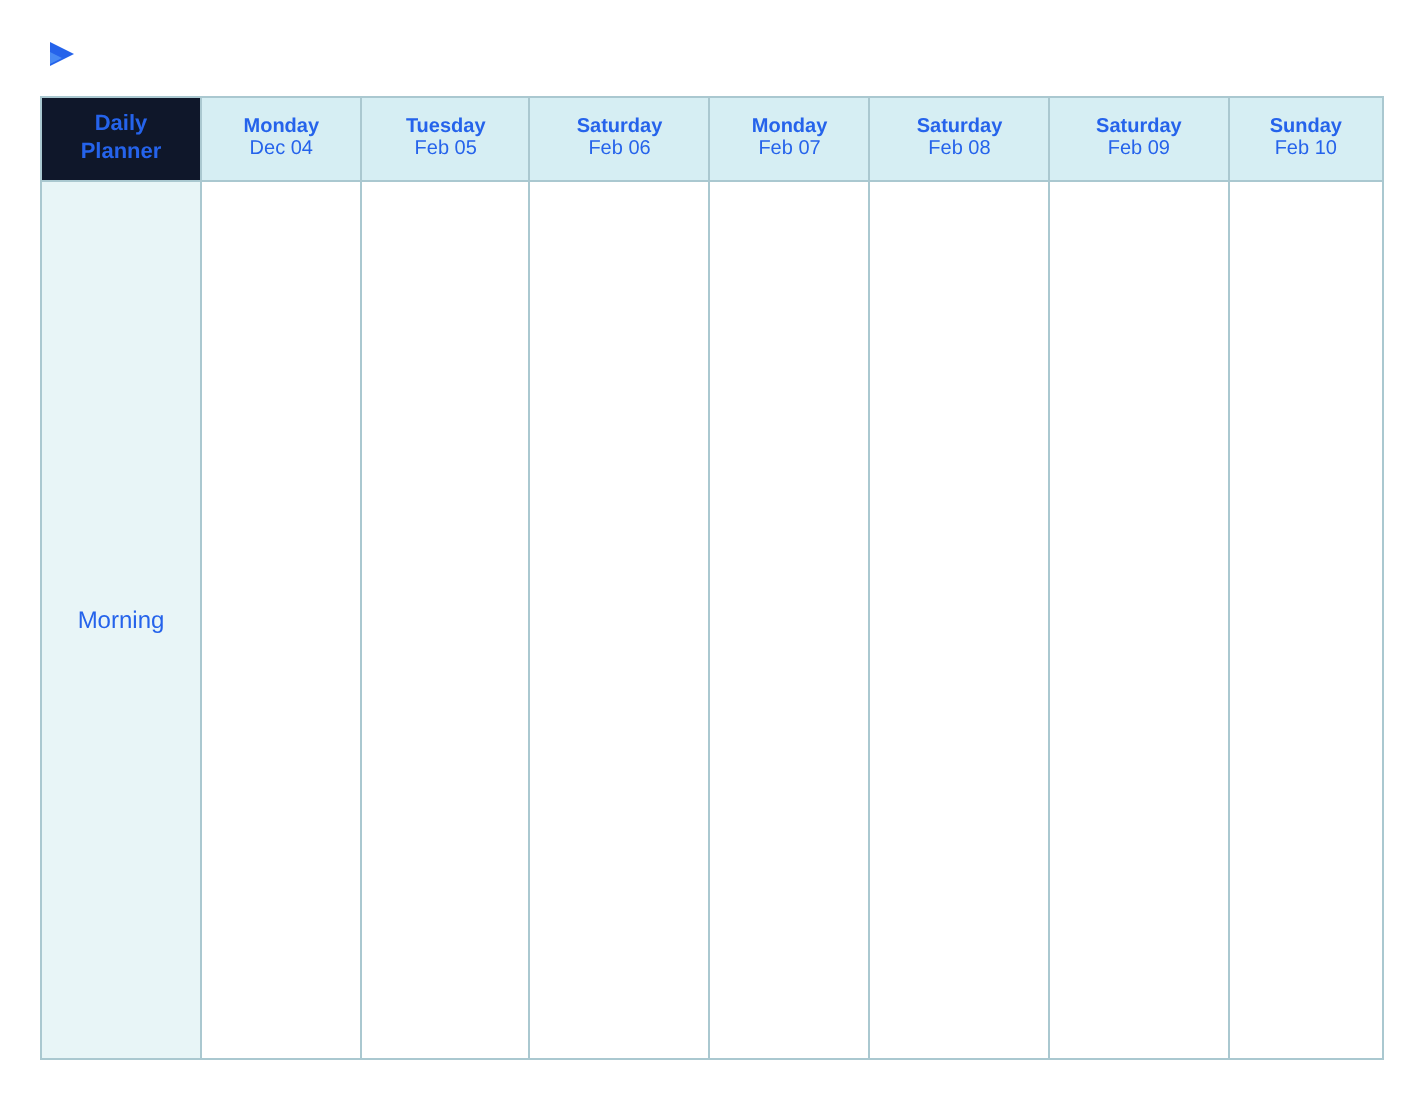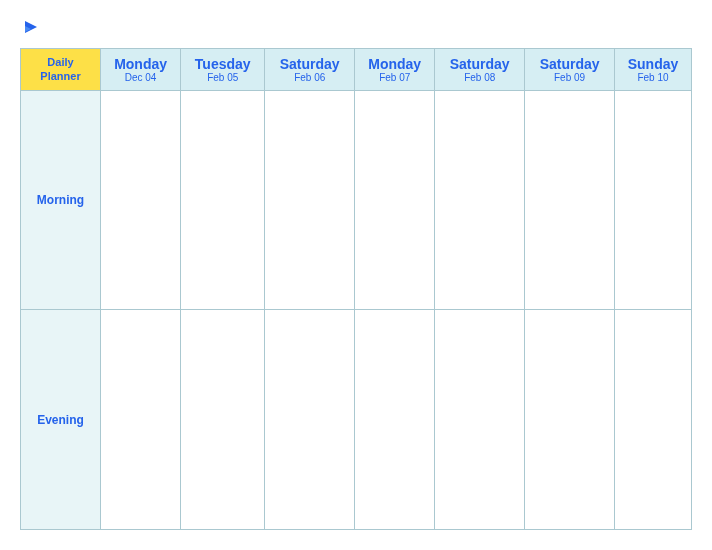--- a/index.html
+++ b/index.html
@@ -78,62 +78,62 @@
     .col-label {
       width: 80px;
     }
 
     .col-day {
       width: calc((100% - 80px) / 7);
     }
 
     
     .th-label {
-      background-color: #fde047;
+      background-color: #0f172a;
       text-align: center;
       padding: 6px 4px;
       vertical-align: middle;
     }
 
     .th-label .col-top {
       font-size: 11px;
       font-weight: bold;
       color: #2563eb;
       line-height: 1.3;
     }
 
     .th-day {
       background-color: #d6eef3;
       text-align: center;
       padding: 5px 2px;
       vertical-align: middle;
     }
 
     .th-day .day-name {
-      font-size: 14px;
+      font-size: 10px;
       font-weight: bold;
       color: #2563eb;
       display: block;
       text-align: center;
     }
 
     .th-day .day-date {
       font-size: 10px;
       color: #2563eb;
       font-weight: normal;
       display: block;
     }
 
     
     .td-row-label {
       background-color: #e8f5f7;
       text-align: center;
       vertical-align: middle;
       font-size: 12px;
-      font-weight: bold;
+      font-weight: normal;
       color: #2563eb;
       padding: 0 4px;
     }
 
     .td-cell {
       background-color: #fff;
       height: 120px;
     }
 
     tr:nth-child(3) .td-cell {
@@ -214,24 +214,14 @@
   <tr>
         <td class="td-row-label">Morning</td>
         <td class="td-cell"></td>
         <td class="td-cell"></td>
         <td class="td-cell"></td>
         <td class="td-cell"></td>
         <td class="td-cell"></td>
         <td class="td-cell"></td>
         <td class="td-cell"></td>
       </tr>
-      <tr>
-        <td class="td-row-label">Evening</td>
-        <td class="td-cell"></td>
-        <td class="td-cell"></td>
-        <td class="td-cell"></td>
-        <td class="td-cell"></td>
-        <td class="td-cell"></td>
-        <td class="td-cell"></td>
-        <td class="td-cell"></td>
-      </tr>
     </tbody>
 </table>
 
 </body></html>

